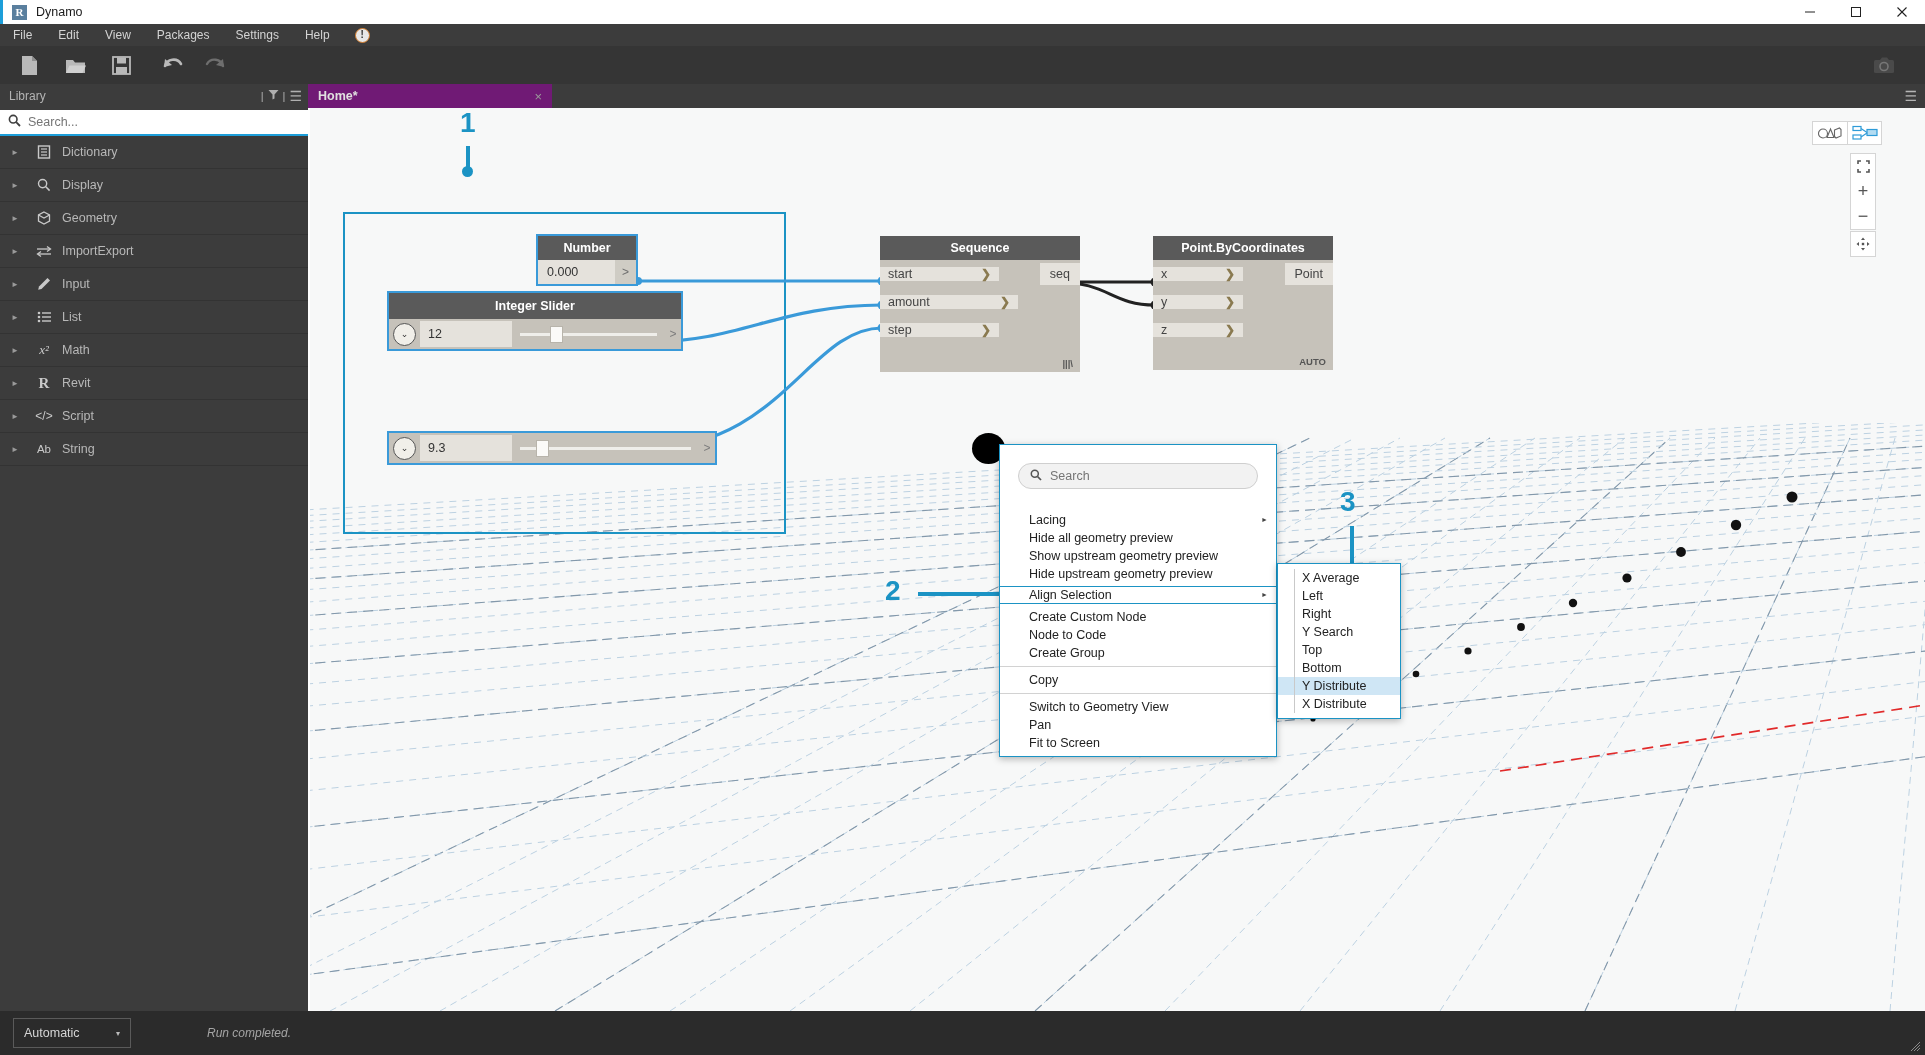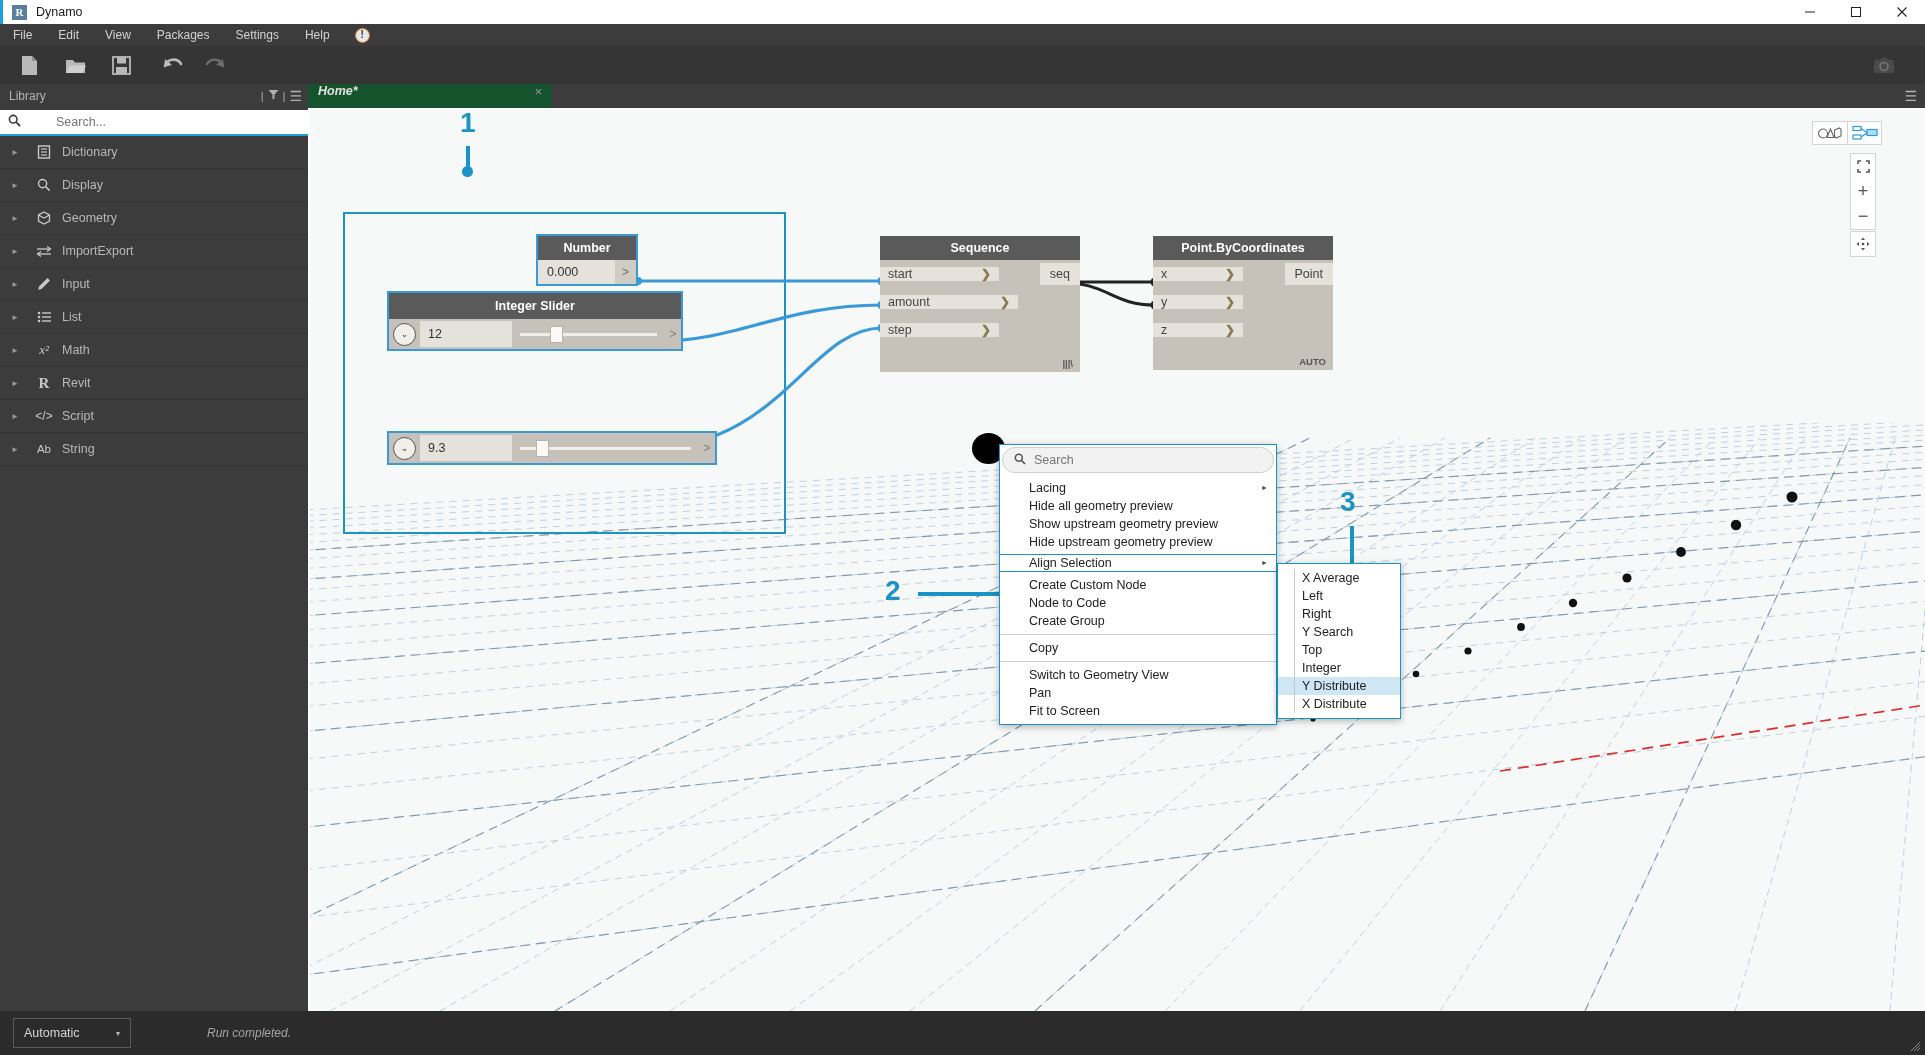--- a/index.html
+++ b/index.html
@@ -65,21 +65,20 @@
   .lib-header {
     height: 23px; display: flex; align-items: center;
     padding: 0 6px 0 9px; color: #b4b4b4; font-size: 12px;
     background: #3c3c3c;
   }
   .lib-header .ctrls { margin-left: auto; display: flex; align-items: center; gap: 4px; color:#b0b0b0;}
   .lib-search {
     margin: 3px 0 0 0; height: 26px; background: #ffffff;
     display: flex; align-items: center; padding: 0 8px;
     border-bottom: 2px solid #1d9ed9;
-    gap: 28px;
   }
   .lib-search .sicon { color: #4a4a4a; font-size: 13px; margin-right: 7px; }
   .lib-search input {
     border: none; outline: none; font-size: 12.5px; color: #333;
     width: 100%; background: transparent;
     font-family: "Liberation Sans", sans-serif;
   }
   .lib-list { margin-top: 0; }
   .lib-row {
     height: 33px; display: flex; align-items: center;
@@ -93,22 +92,22 @@
     color: #c9c9c9; font-size: 13px;
   }
   .lib-label { margin-left: 4px; }
 
   
   .tabstrip {
     position: absolute; left: 308px; top: 84px; width: 1617px; height: 24px;
     background: #3c3c3c; display: flex; align-items: stretch;
   }
   .tab {
-    width: 244px; background: #14532d; display: flex; 
-    padding: 0 10px; color: #e0e0e0; font-size: 12.5px; font-weight: bold; font-style: italic;
+    width: 244px; background: #701a75; display: flex; align-items: center;
+    padding: 0 10px; color: #e0e0e0; font-size: 12.5px; font-weight: bold;
   }
   .tab .tab-close { margin-left: auto; color: #9a9a9a; font-size: 13px; font-weight: normal; }
   .tab-rest { flex: 1; background: #3c3c3c; display:flex; align-items:center; justify-content:flex-end; padding-right:8px;}
   .hamb { color: #b5b5b5; font-size: 14px; }
 
   
   .canvas {
     position: absolute; left: 310px; top: 108px; width: 1615px; height: 903px;
     background: #f7f8f8; overflow: hidden;
   }
@@ -197,21 +196,21 @@
     background: #000;
   }
 
   
   .ctxmenu {
     position: absolute; width: 278px; background: #ffffff;
     border: 1px solid #1b93c4; box-shadow: 0 2px 7px rgba(0,0,0,.28);
     font-size: 12.5px; color: #222;
   }
   .ctx-search {
-    margin: 2px; height: 26px; background: #f2f2f2;
+    margin: 18px; height: 26px; background: #f2f2f2;
     border: 1px solid #cfcfcf; border-radius: 13px;
     display: flex; align-items: center; padding: 0 11px;
   }
   .ctx-search .sicon { color: #555; font-size: 12px; margin-right: 8px; }
   .ctx-search input {
     border: none; outline: none; background: transparent; width: 100%;
     font-size: 12.5px; color: #777; font-family: "Liberation Sans", sans-serif;
   }
   .ctx-item {
     height: 18px; display: flex; align-items: center; padding: 0 0 0 29px;
@@ -769,21 +768,21 @@
       <div class="sub-item">
         <span>Right</span>
       </div>
       <div class="sub-item">
         <span>Y Search</span>
       </div>
       <div class="sub-item">
         <span>Top</span>
       </div>
       <div class="sub-item">
-        <span>Integer</span>
+        <span>Bottom</span>
       </div>
       <div class="sub-item active">
         <span>Y Distribute</span>
       </div>
       <div class="sub-item">
         <span>X Distribute</span>
       </div>
     </div>
 
     <div class="nav-group" style="left:1502px; top:13px;">

